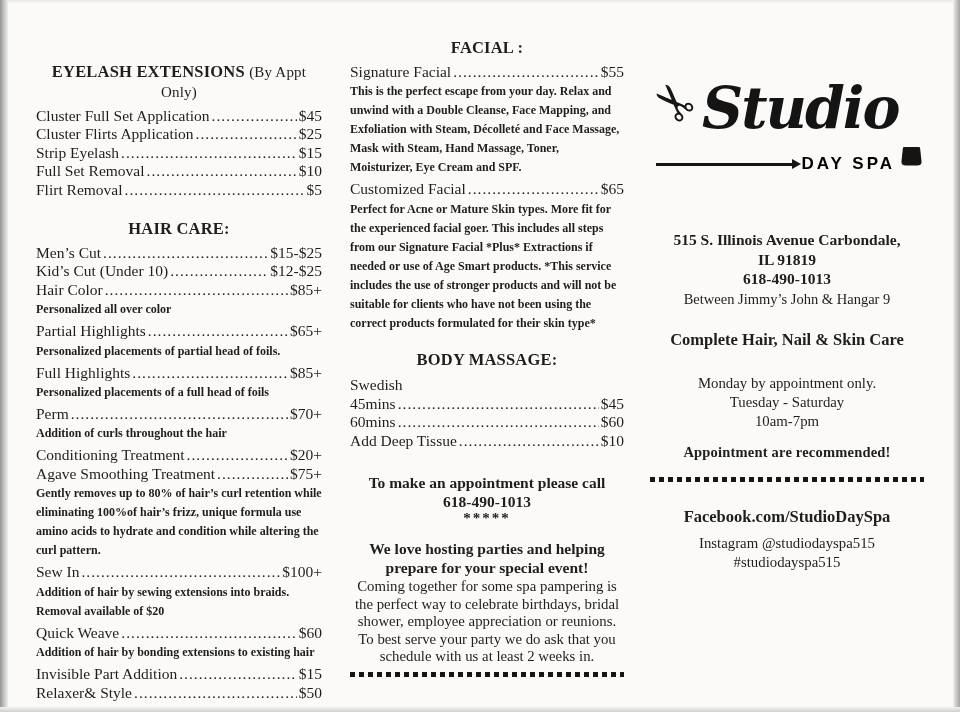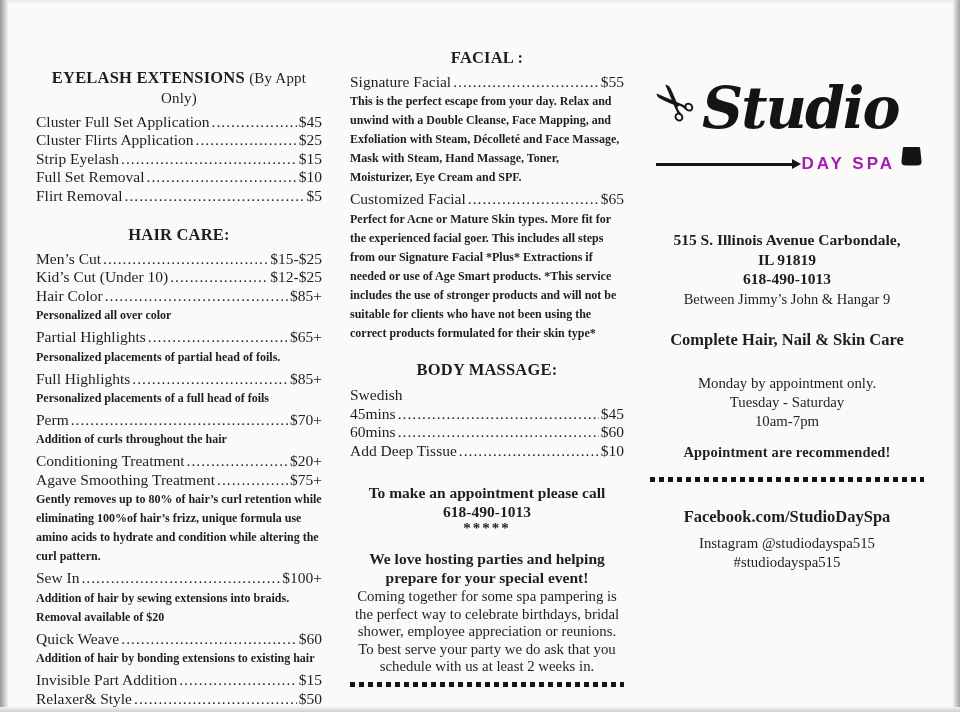--- a/index.html
+++ b/index.html
@@ -14,22 +14,22 @@
   .edge-left { position:absolute; left:0; top:0; bottom:0; width:8px;
     background:linear-gradient(90deg,#969696,#c9c9c9 55%,#efefed); }
   .edge-right { position:absolute; right:0; top:0; bottom:0; width:7px;
     background:linear-gradient(270deg,#a3a3a3,#cfcfcd 60%,#f1f1ef); }
   .edge-bottom { position:absolute; left:0; right:0; bottom:0; height:5px;
     background:linear-gradient(0deg,#cfcfcd,#f3f3f1); }
   .edge-top { position:absolute; left:0; right:0; top:0; height:4px;
     background:linear-gradient(180deg,#e8e8e6,#fbfaf8); }
 
   .col { position:absolute; }
-  .col-left   { left:36px;  top:68px;  width:286px; }
-  .col-mid    { left:350px; top:48px;  width:274px; }
+  .col-left   { left:36px;  top:62px;  width:286px; }
+  .col-mid    { left:350px; top:38px;  width:274px; }
   .col-right  { left:650px; top:72px;  width:274px; }
 
   .sec-title { font-weight:bold; text-align:center; font-size:16.5px; margin-bottom:5px; letter-spacing:.2px; }
   .sec-title .suffix { font-weight:normal; font-size:15px; }
 
   .item { display:flex; align-items:baseline; font-size:15.5px; line-height:18.4px; }
   .item .n { white-space:nowrap; }
   .item .leader { flex:1; overflow:hidden; white-space:nowrap; margin:0 2px; }
   .item .leader::after { content:"..................................................................................."; letter-spacing:1px; }
   .item .p { white-space:nowrap; }
@@ -51,21 +51,21 @@
   .scissors { position:absolute; left:2px; top:6px; font-size:50px; line-height:50px;
     font-family:"DejaVu Sans", sans-serif; color:#161616;
     transform:rotate(45deg) scaleX(-1); display:inline-block; }
   .script { position:absolute; left:52px; top:6px; font-family:"DejaVu Serif", serif;
     font-style:italic; font-weight:bold; font-size:57px; line-height:60px; letter-spacing:-2px; color:#141414; }
   .logo-bottom { position:absolute; left:6px; right:2px; top:82px; display:flex; align-items:center; }
   .arrow-line { flex:1; height:3px; background:#161616; position:relative; margin-right:8px; }
   .arrow-line::after { content:""; position:absolute; right:-7px; top:-4px;
     border-left:9px solid #161616; border-top:5.5px solid transparent; border-bottom:5.5px solid transparent; }
   .dayspa { font-family:"Liberation Sans", sans-serif; font-weight:bold; font-size:17px;
-    letter-spacing:3px; color:#a21caf; margin-right:6px; white-space:nowrap; }
+    letter-spacing:3px; color:#000000; margin-right:6px; white-space:nowrap; }
   .polish { display:inline-block; position:relative; top:-8px; }
   .polish .cap { width:9px; height:12px; background:#141414; margin:0 auto 1px; border-radius:2px; }
   .polish .bottle { width:21px; height:19px; background:#141414; border-radius:4px 4px 5px 5px;
     clip-path:polygon(10% 0,90% 0,100% 100%,0 100%); }
 
   .addr { font-size:15.5px; font-weight:bold; line-height:19.5px; text-align:center; }
   .landmark { font-size:14.5px; text-align:center; margin-top:2px; }
   .tagline { font-size:16.5px; font-weight:bold; text-align:center; margin-top:22px; }
   .hours { font-size:14.8px; text-align:center; line-height:19px; margin-top:24px; }
   .note { font-size:14.5px; font-weight:bold; text-align:center; margin-top:13px; letter-spacing:.2px; }

